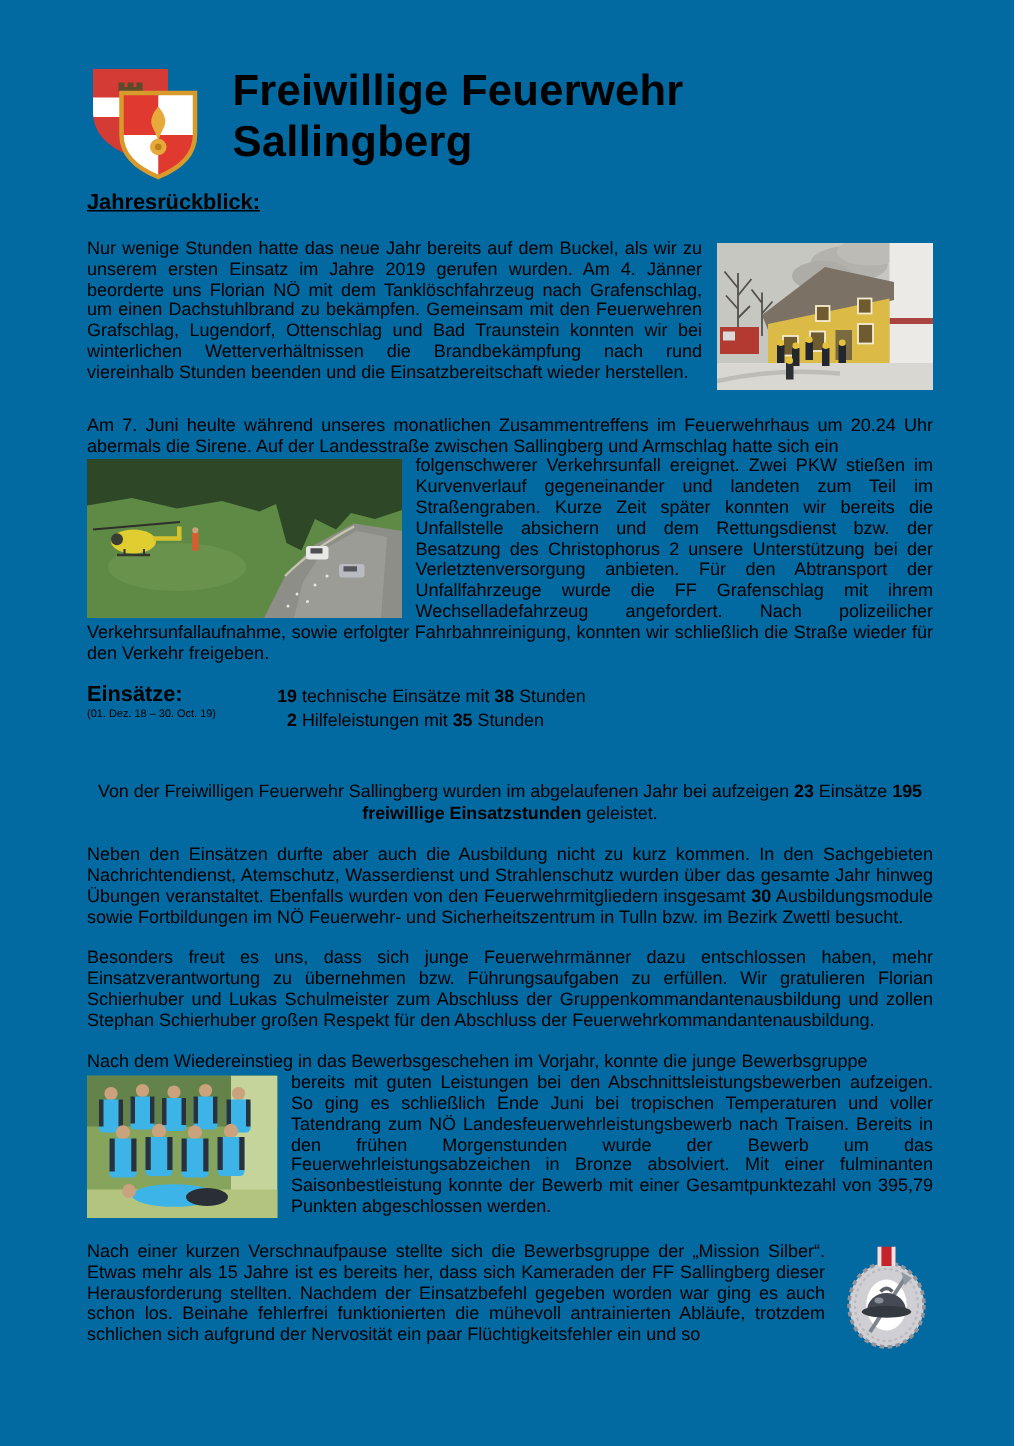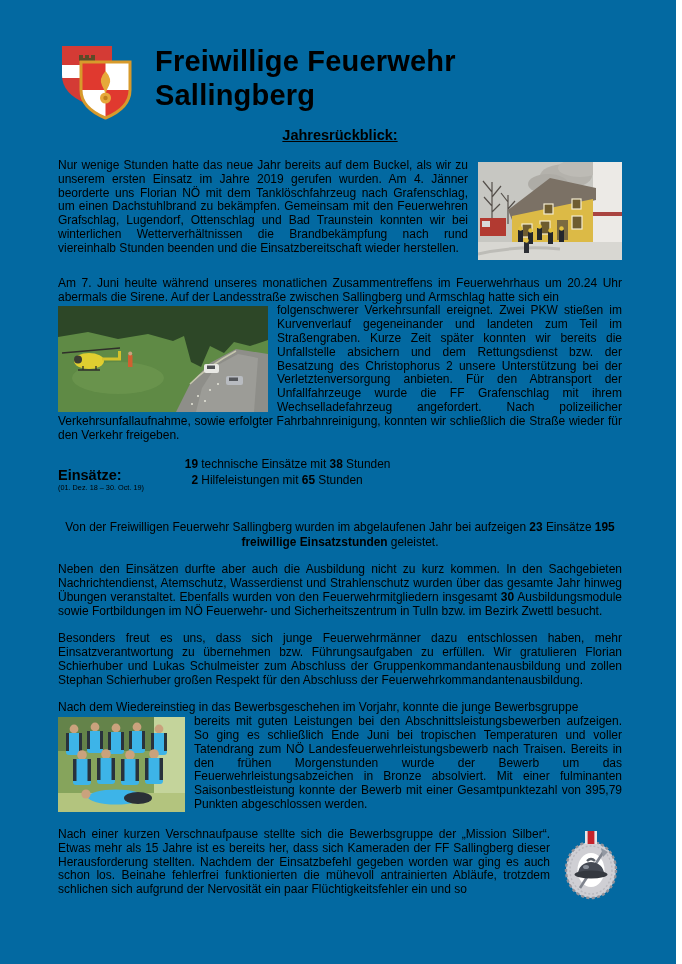--- a/index.html
+++ b/index.html
@@ -16,34 +16,33 @@
   .title {
     position:absolute; left:155px; top:44px;
     font-size:29px; font-weight:bold; line-height:34px;
     letter-spacing:0.2px; margin:0;
   }
   
   .content { padding:127px 54px 0 58px; }
   .section-heading {
     font-size:14.5px; font-weight:bold; text-decoration:underline;
     margin:0 0 16px 0;
-    text-align:center;
   }
   .bt {
     font-size:12px; line-height:13.8px; text-align:justify;
     margin:0 0 13.8px 0;
   }
   .bt.tight { margin-bottom:0; }
   .ph { display:block; }
   .ph svg { display:block; }
   .float-right { float:right; margin:3px 0 3px 10px; }
   .float-left  { float:left;  margin:2px 9px 2px 0; }
   
   .stats { position:relative; margin:0 0 12px 0; min-height:52px; }
-  .stats-head { position:absolute; left:0; top:12px; width:118px; }
+  .stats-head { position:absolute; left:0; top:0; width:118px; }
   .stats-label { font-size:14.5px; font-weight:bold; line-height:15px; }
   .stats-period { font-size:7.3px; line-height:9px; }
   .stat-rows { margin-left:122px; }
   .stat-row { font-size:11.9px; line-height:16.2px; }
   .stat-count { display:inline-block; min-width:18px; text-align:right; font-weight:bold; }
   .stat-hours { font-weight:bold; }
   .summary {
     text-align:center; font-size:11.9px; line-height:14.6px;
     margin:0 0 14px 0;
   }
@@ -183,21 +182,21 @@
       <span>folgenschwerer Verkehrsunfall ereignet. Zwei PKW stießen im Kurvenverlauf gegeneinander und landeten zum Teil im Straßengraben. Kurze Zeit später konnten wir bereits die Unfallstelle absichern und dem Rettungsdienst bzw. der Besatzung des Christophorus 2 unsere Unterstützung bei der Verletztenversorgung anbieten. Für den Abtransport der Unfallfahrzeuge wurde die FF Grafenschlag mit ihrem Wechselladefahrzeug angefordert. Nach polizeilicher Verkehrsunfallaufnahme, sowie erfolgter Fahrbahnreinigung, konnten wir schließlich die Straße wieder für den Verkehr freigeben.</span>
     </p>
 
     <div class="stats">
       <div class="stats-head">
         <div class="stats-label">Einsätze:</div>
         <div class="stats-period">(01. Dez. 18 – 30. Oct. 19)</div>
       </div>
       <div class="stat-rows">
         <div class="stat-row"><span class="stat-count">19</span> <span>technische Einsätze mit</span> <span class="stat-hours">38</span> <span>Stunden</span></div>
-        <div class="stat-row"><span class="stat-count">2</span> <span>Hilfeleistungen mit</span> <span class="stat-hours">65</span> <span>Stunden</span></div>
+        <div class="stat-row"><span class="stat-count">2</span> <span>Hilfeleistungen mit</span> <span class="stat-hours">35</span> <span>Stunden</span></div>
       </div>
     </div>
 
     <div class="summary"><span>Von der Freiwilligen Feuerwehr Sallingberg wurden im abgelaufenen Jahr bei aufzeigen </span><b>23</b><span> Einsätze </span><b>195 freiwillige Einsatzstunden</b><span> geleistet.</span></div>
 
     <p class="bt"><span>Neben den Einsätzen durfte aber auch die Ausbildung nicht zu kurz kommen. In den Sachgebieten Nachrichtendienst, Atemschutz, Wasserdienst und Strahlenschutz wurden über das gesamte Jahr hinweg Übungen veranstaltet. Ebenfalls wurden von den Feuerwehrmitgliedern insgesamt </span><b>30</b><span> Ausbildungsmodule sowie Fortbildungen im NÖ Feuerwehr- und Sicherheitszentrum in Tulln bzw. im Bezirk Zwettl besucht.</span></p>
 
     <p class="bt">Besonders freut es uns, dass sich junge Feuerwehrmänner dazu entschlossen haben, mehr Einsatzverantwortung zu übernehmen bzw. Führungsaufgaben zu erfüllen. Wir gratulieren Florian Schierhuber und Lukas Schulmeister zum Abschluss der Gruppenkommandantenausbildung und zollen Stephan Schierhuber großen Respekt für den Abschluss der Feuerwehrkommandantenausbildung.</p>
 
     <p class="bt tight">Nach dem Wiedereinstieg in das Bewerbsgeschehen im Vorjahr, konnte die junge Bewerbsgruppe</p>

